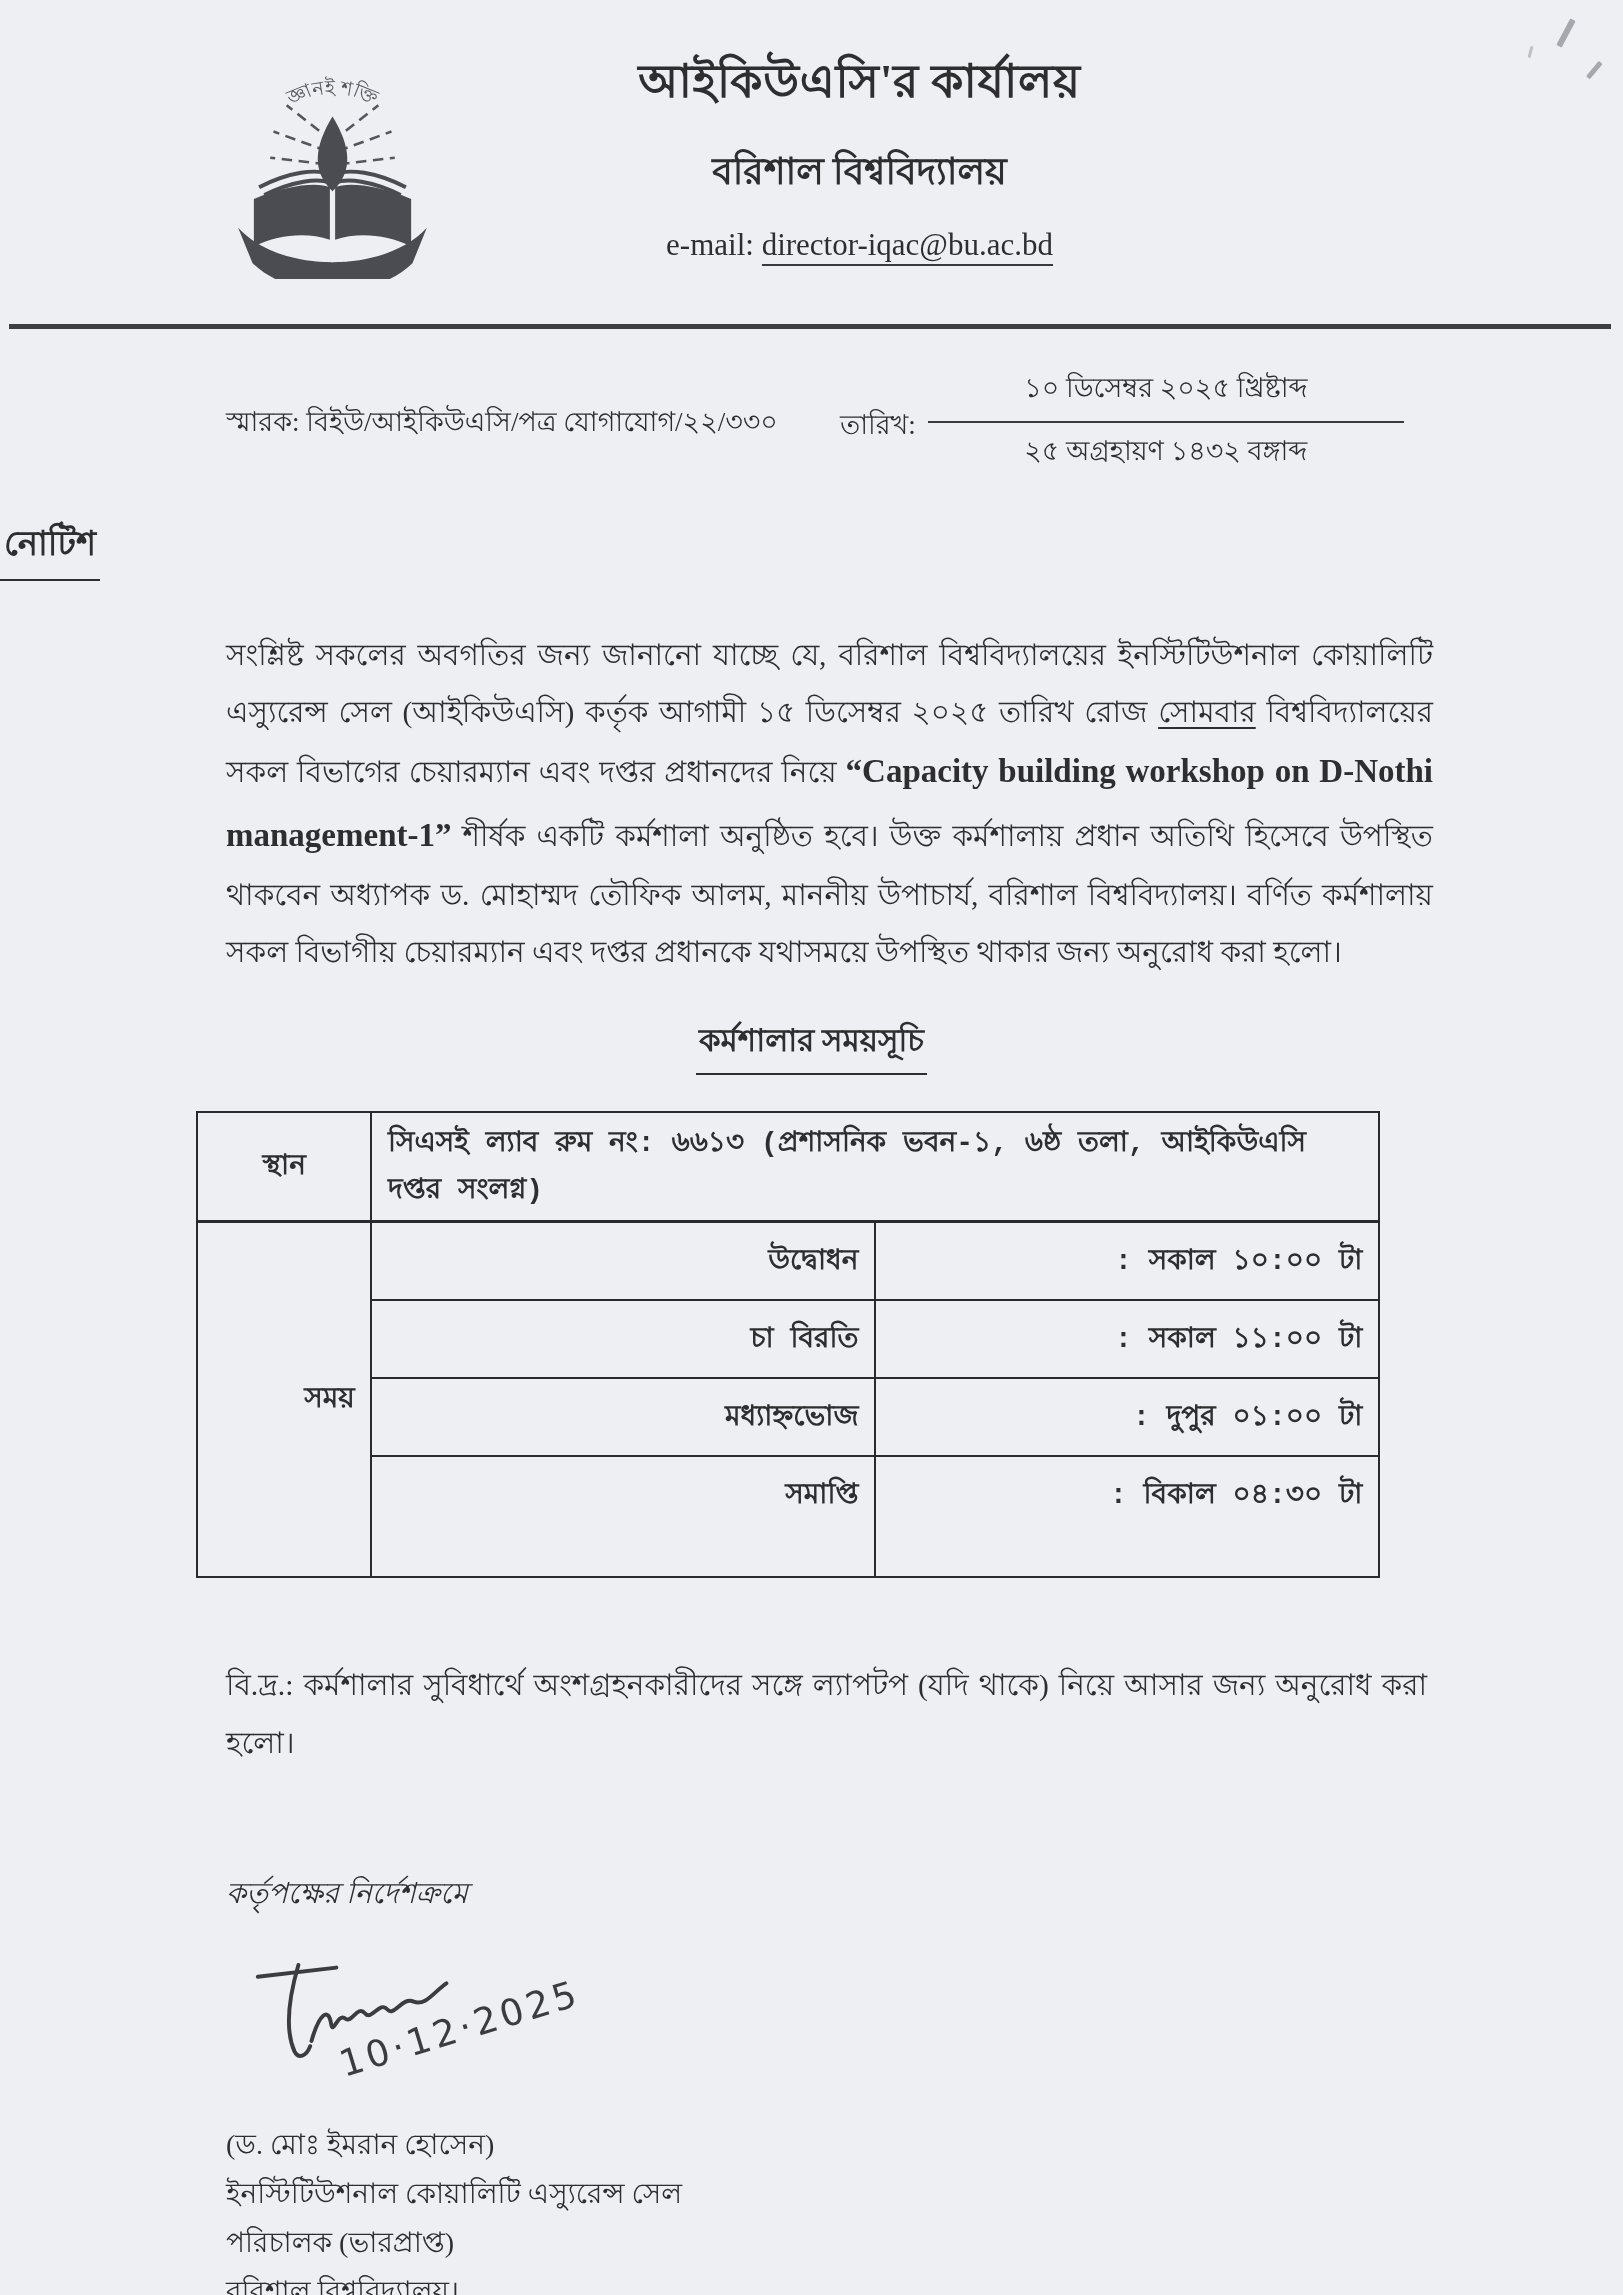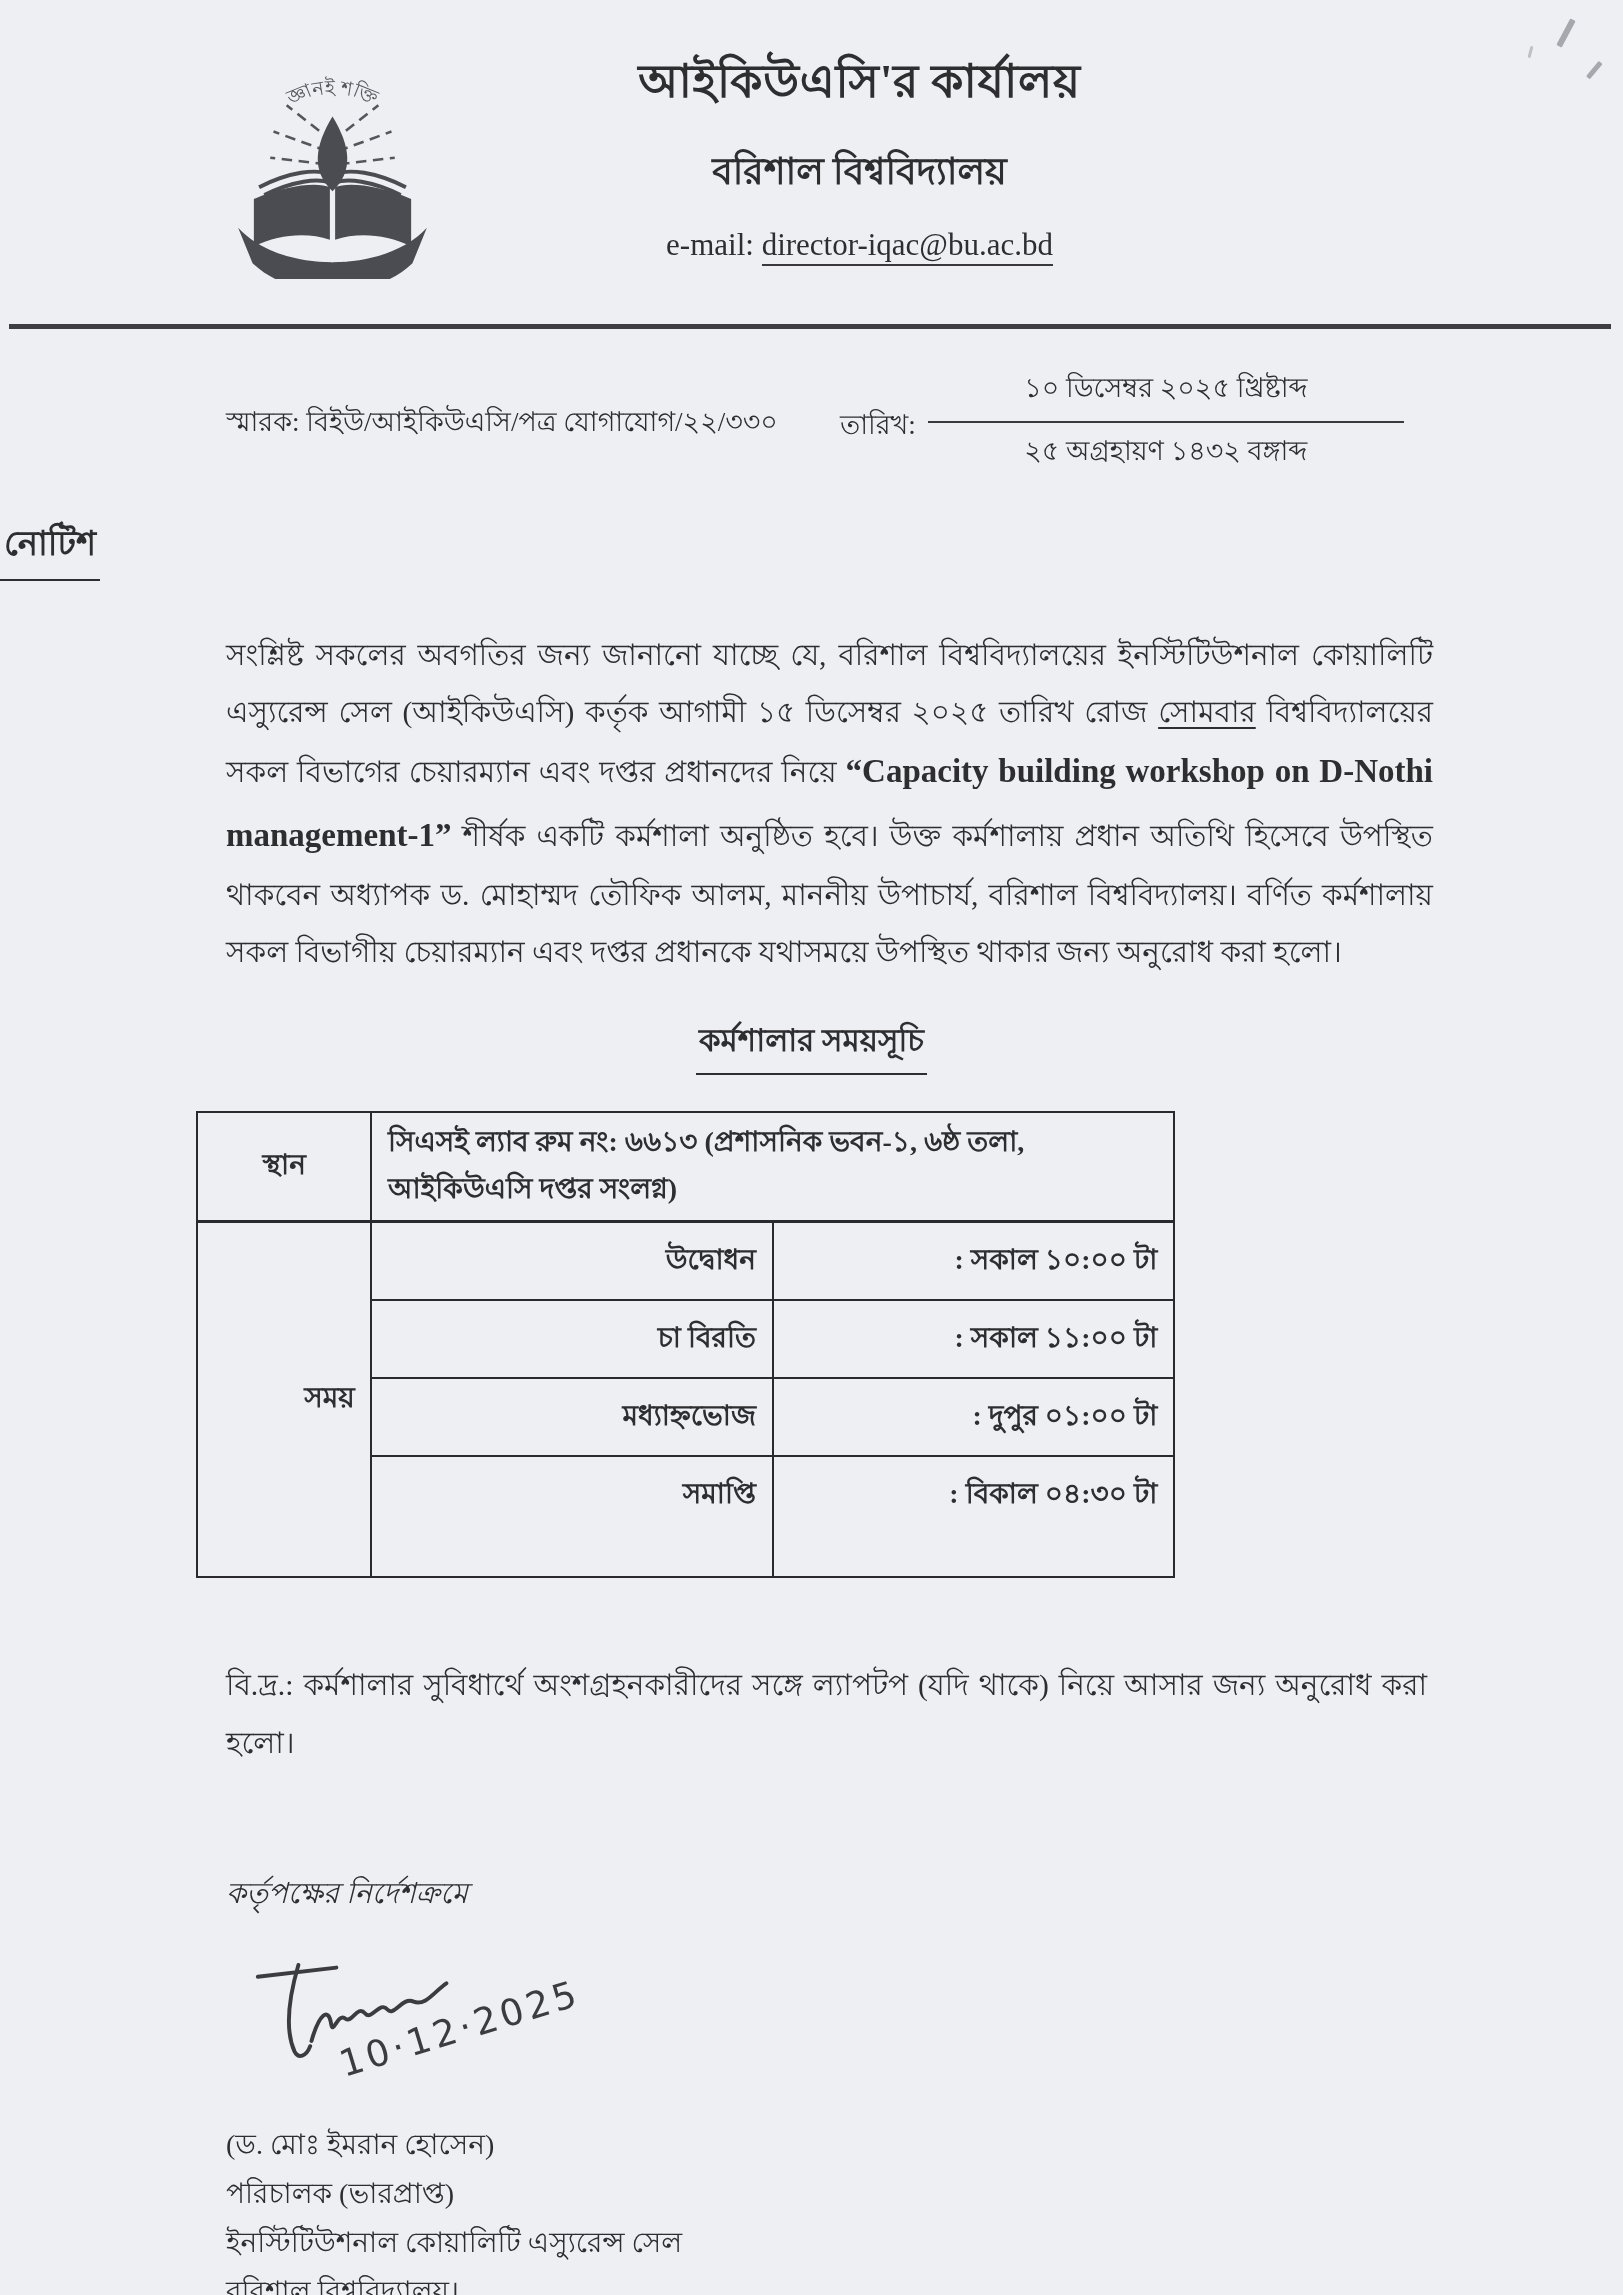--- a/index.html
+++ b/index.html
@@ -40,21 +40,21 @@
   
   .notice-title-wrap{text-align:left;margin-top:42px;}
   .notice-title{display:inline-block;font-size:34px;font-weight:bold;border-bottom:2.6px solid #2e2e31;padding:0 3.9px 5.2px 3.9px;}
   .body-par{margin:46px 190px 0 226px;font-size:29.5px;line-height:1.92;text-align:justify;}
   .day-u{text-decoration:underline;text-underline-offset:5.2px;text-decoration-thickness:2px;}
   .workshop-en{font-family:"Liberation Serif","DejaVu Serif",serif;font-weight:bold;font-size:33px;}
 
   
   .sched-head-wrap{text-align:center;margin-top:36px;}
   .sched-head{display:inline-block;font-size:31px;font-weight:bold;border-bottom:2.6px solid #2e2e31;padding:0 2.6px 5.2px 2.6px;}
-  table.sched{border-collapse:collapse;margin:36px 0 0 196px;width:979px;table-layout:fixed;}
+  table.sched{border-collapse:collapse;margin:36px 0 0 196px;width:1184px;table-layout:fixed;font-family:Liberation Mono, monospace;}
   table.sched td{border:2.6px solid #2a2a2e;font-size:28px;font-weight:bold;padding:6.5px 15.7px;vertical-align:middle;}
   td.c-label{width:141px;text-align:center;}
   td.c-event{width:275px;}
   tr.r-venue td{height:79px;border-bottom-width:3.9px;}
   tr.r-event td{height:63px;text-align:right;}
   tr.r-last td{height:98px;vertical-align:top;padding-top:14.4px;margin-left:36px;}
 
   
   .note{margin:79px 196px 0 226px;font-size:29.5px;line-height:1.95;text-align:justify;}
 
@@ -174,20 +174,20 @@
       <g stroke="#3c3c40" stroke-width="6" fill="none" stroke-linecap="round">
         <path d="M18,62 L138,48"></path>
         <path d="M80,44 C66,92 58,140 74,176 C80,188 92,184 98,168"></path>
         <path d="M100,160 C112,118 126,108 130,134 C133,152 140,116 152,126 C162,134 170,104 182,118 C192,130 204,98 216,112 C226,124 238,92 256,100 C274,108 290,82 306,72"></path>
       </g>
       <text x="150" y="215" transform="rotate(-17 150 215)" font-size="56" fill="#3c3c40" style="font-family:'DejaVu Sans',sans-serif;letter-spacing:6px;">10·12·2025</text>
     </svg>
 
     <div class="sig-lines">
       <div class="sig-name">(ড. মোঃ ইমরান হোসেন)</div>
+      <div>ইনস্টিটিউশনাল কোয়ালিটি এস্যুরেন্স সেল</div>
       <div>পরিচালক (ভারপ্রাপ্ত)</div>
-      <div>ইনস্টিটিউশনাল কোয়ালিটি এস্যুরেন্স সেল</div>
       <div>বরিশাল বিশ্ববিদ্যালয়।</div>
     </div>
   </div>
 
 </div>
 
 
 </body></html>

